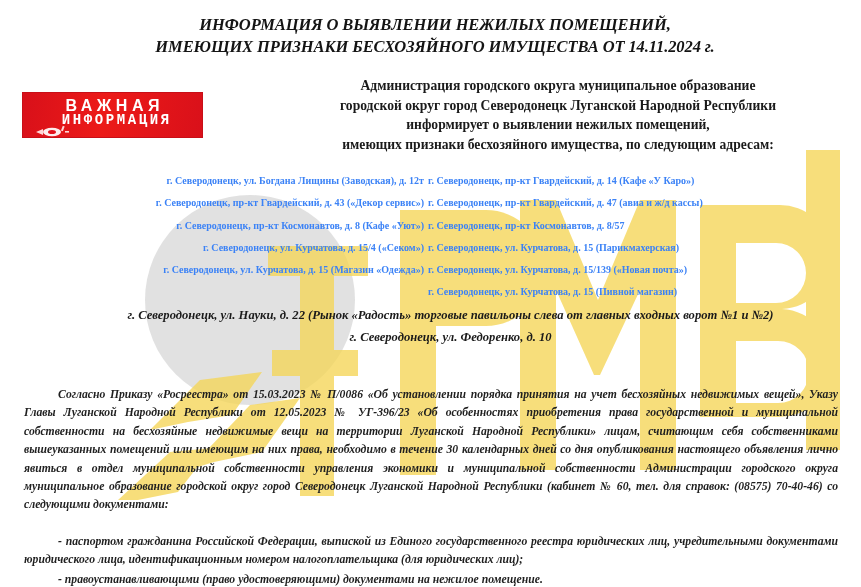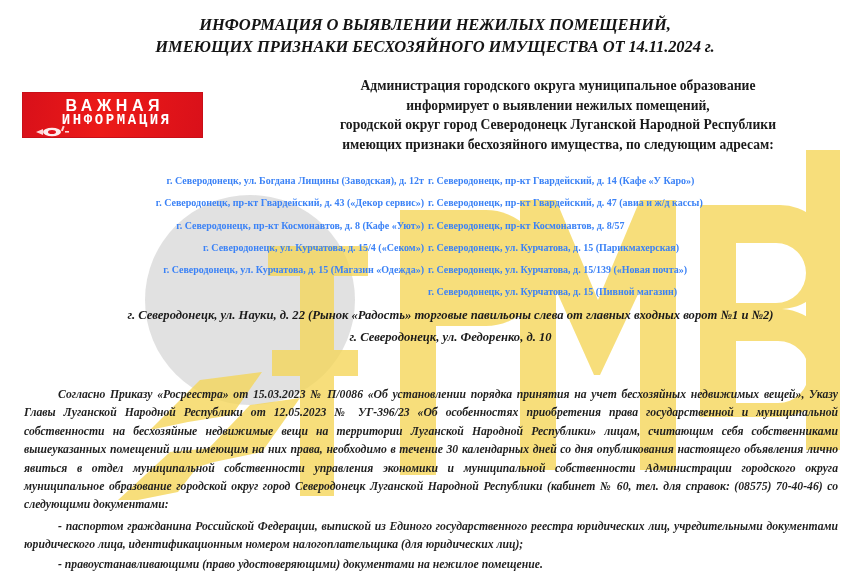--- a/index.html
+++ b/index.html
@@ -162,21 +162,21 @@
     font-weight: bold;
   }
   .legal p {
     margin: 0 0 1px 0;
     text-align: justify;
     text-justify: inter-word;
   }
   .legal p.ind { text-indent: 34px; }
   .legal p.last-just { text-align-last: left; }
   .legal p.dash { text-indent: 34px; }
-  .legal .sp { margin-top: 3px; }
+  .legal .sp { margin-top: 18px; }
 </style>
 </head>
 <body>
 
 <svg id="watermark" viewBox="0 0 861 587" aria-hidden="true">
 
   <circle cx="250" cy="300" r="105" fill="#c9c9c9" opacity="0.55"></circle>
 
   <g fill="#f5d657" opacity="0.78">
 
@@ -215,22 +215,22 @@
       <path d="M2 7 L9 4 L9 10 Z" fill="#ffd7d7"></path>
       <ellipse cx="18" cy="7" rx="9" ry="4.2" fill="#ffffff" opacity="0.92"></ellipse>
       <ellipse cx="18" cy="7" rx="4" ry="2" fill="#e3101b"></ellipse>
       <rect x="28" y="1" width="2" height="5" fill="#ffd7d7" transform="rotate(22 29 3)"></rect>
       <rect x="31" y="6" width="4" height="1.6" fill="#ffd7d7"></rect>
     </svg>
   </div>
 
   <div class="intro">
     <span class="ln">Администрация городского округа муниципальное образование</span>
+    <span class="ln">городской округ город Северодонецк Луганской Народной Республики</span>
     <span class="ln">информирует о выявлении нежилых помещений,</span>
-    <span class="ln">городской округ город Северодонецк Луганской Народной Республики</span>
     <span class="ln">имеющих признаки бесхозяйного имущества, по следующим адресам:</span>
   </div>
 
   <div class="addresses">
     <div class="addr-cols">
 
       <div class="addr-col left">
         <div class="addr-line">г. Северодонецк, ул. Богдана Лищины (Заводская), д. 12т</div>
         <div class="addr-line">г. Северодонецк, пр-кт Гвардейский, д. 43 («Декор сервис»)</div>
         <div class="addr-line">г. Северодонецк, пр-кт Космонавтов, д. 8 (Кафе «Уют»)</div>

